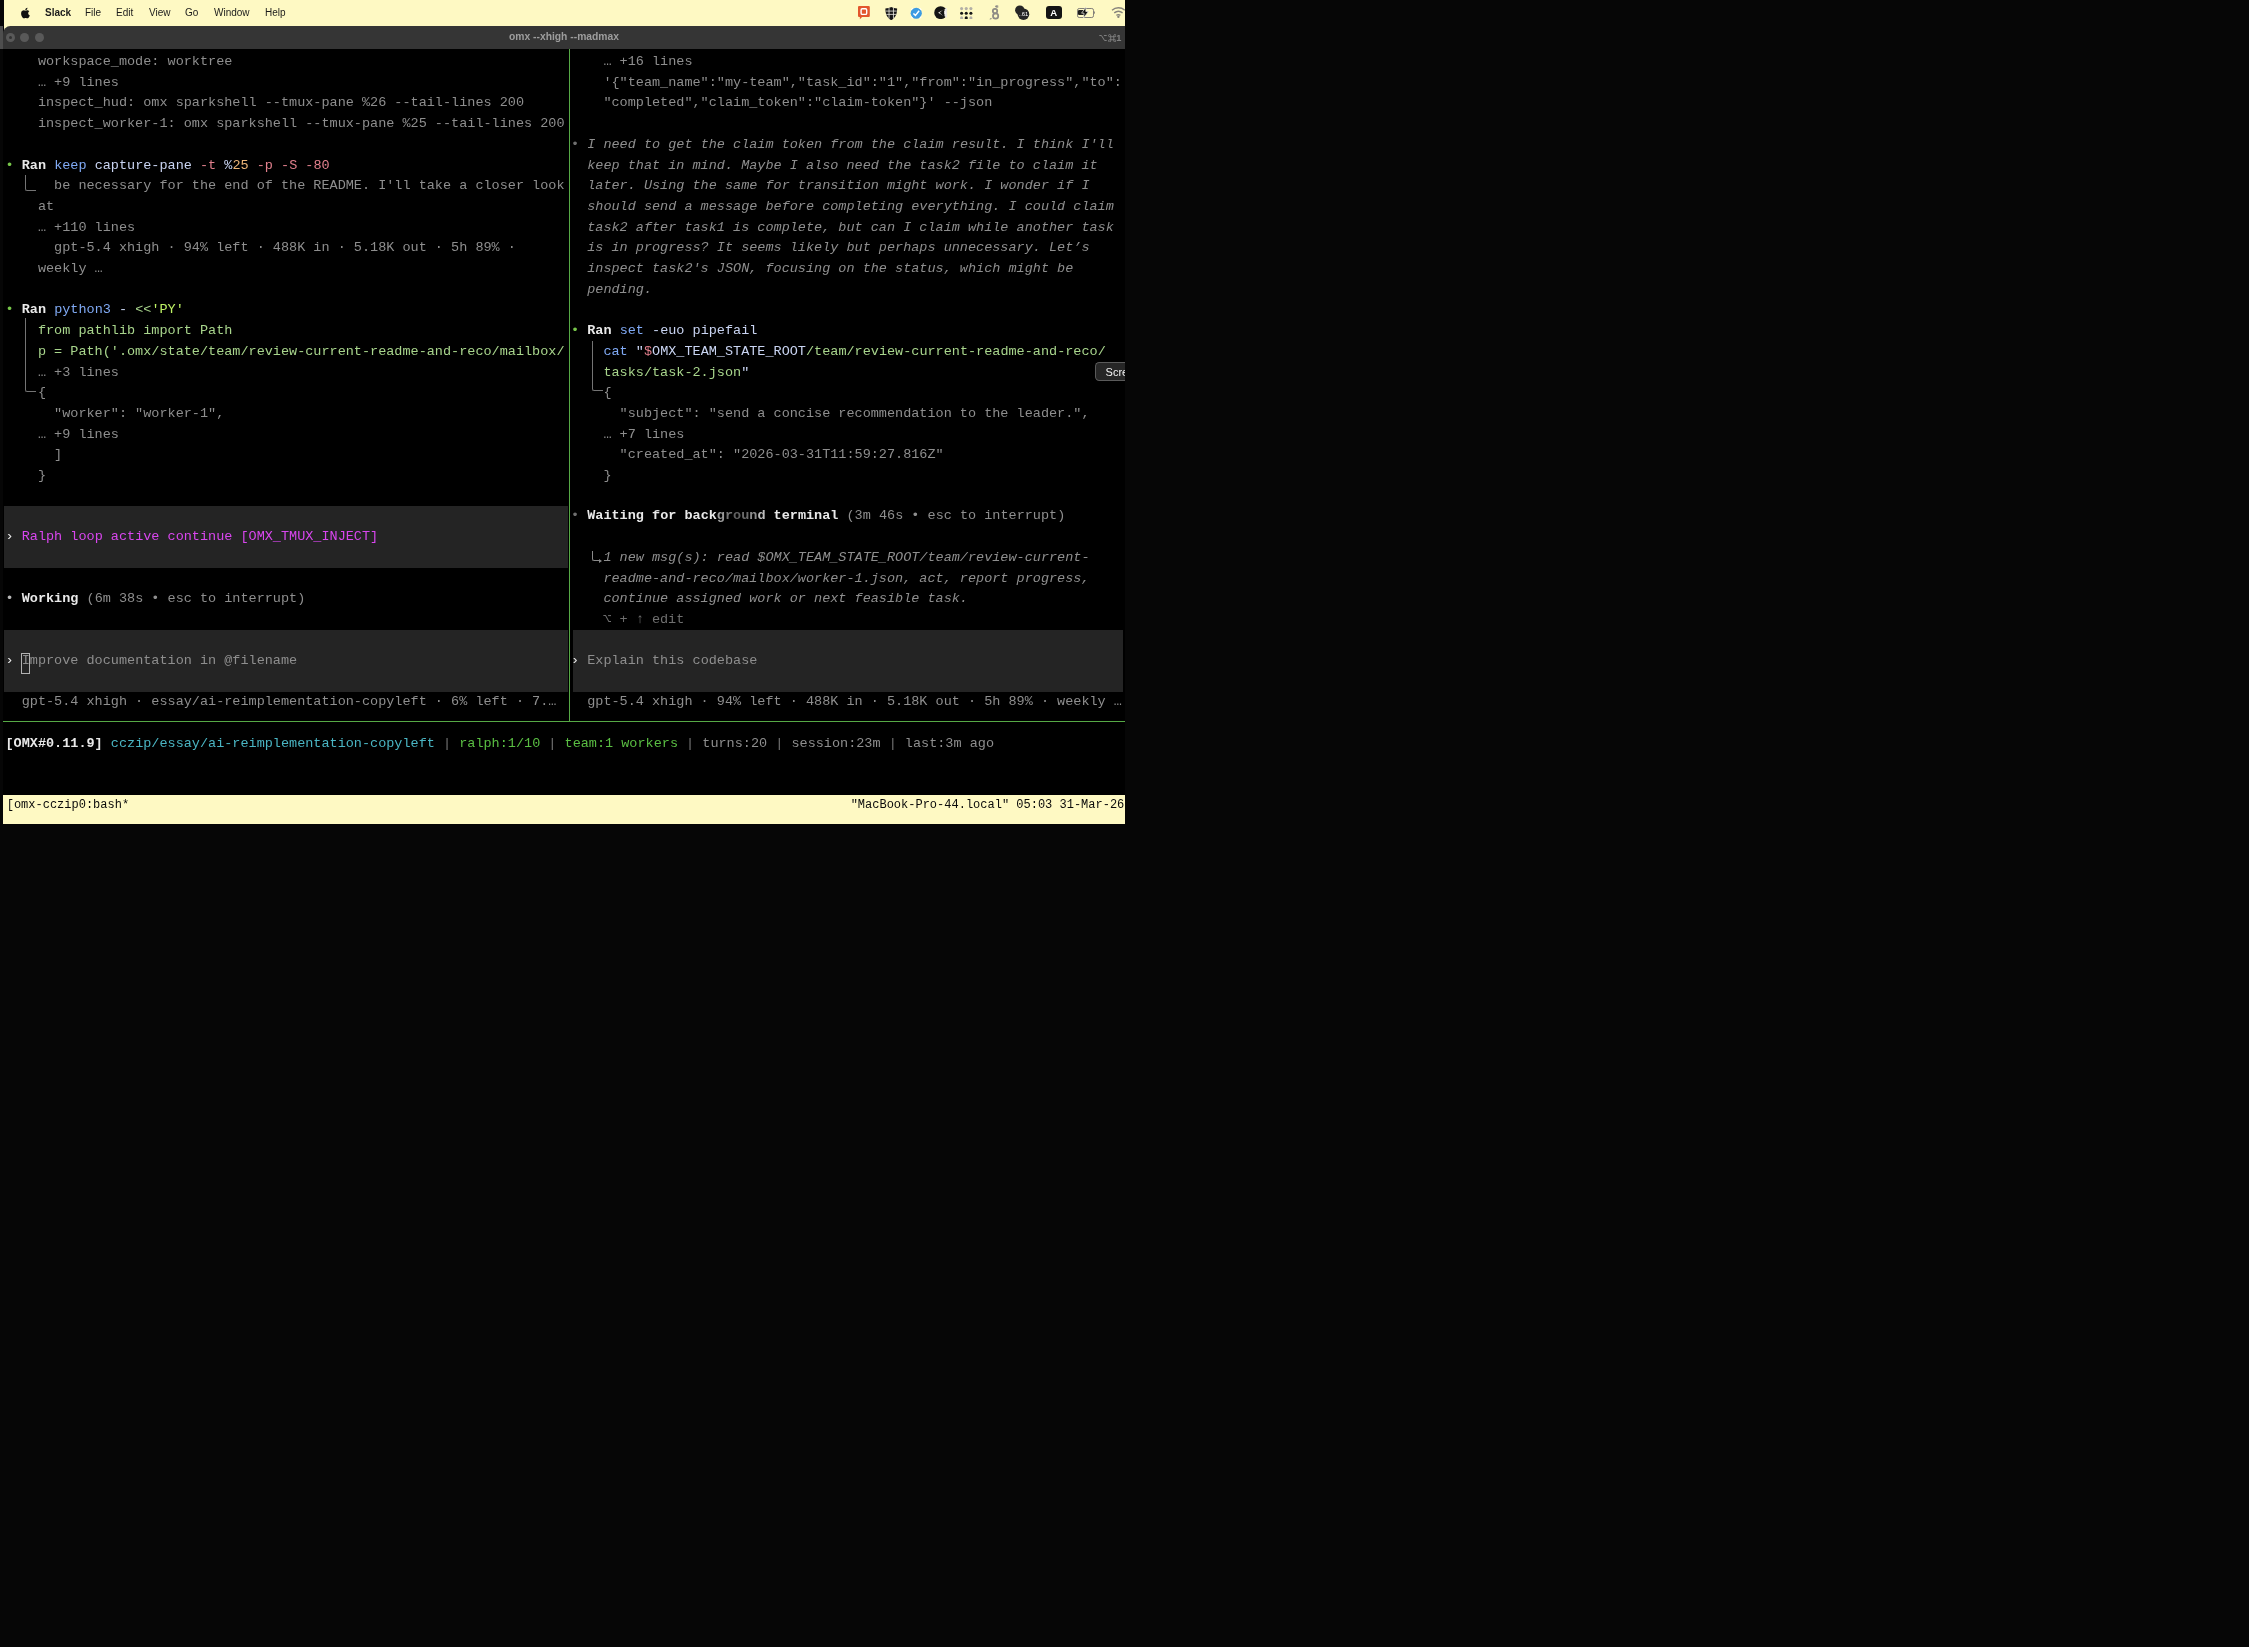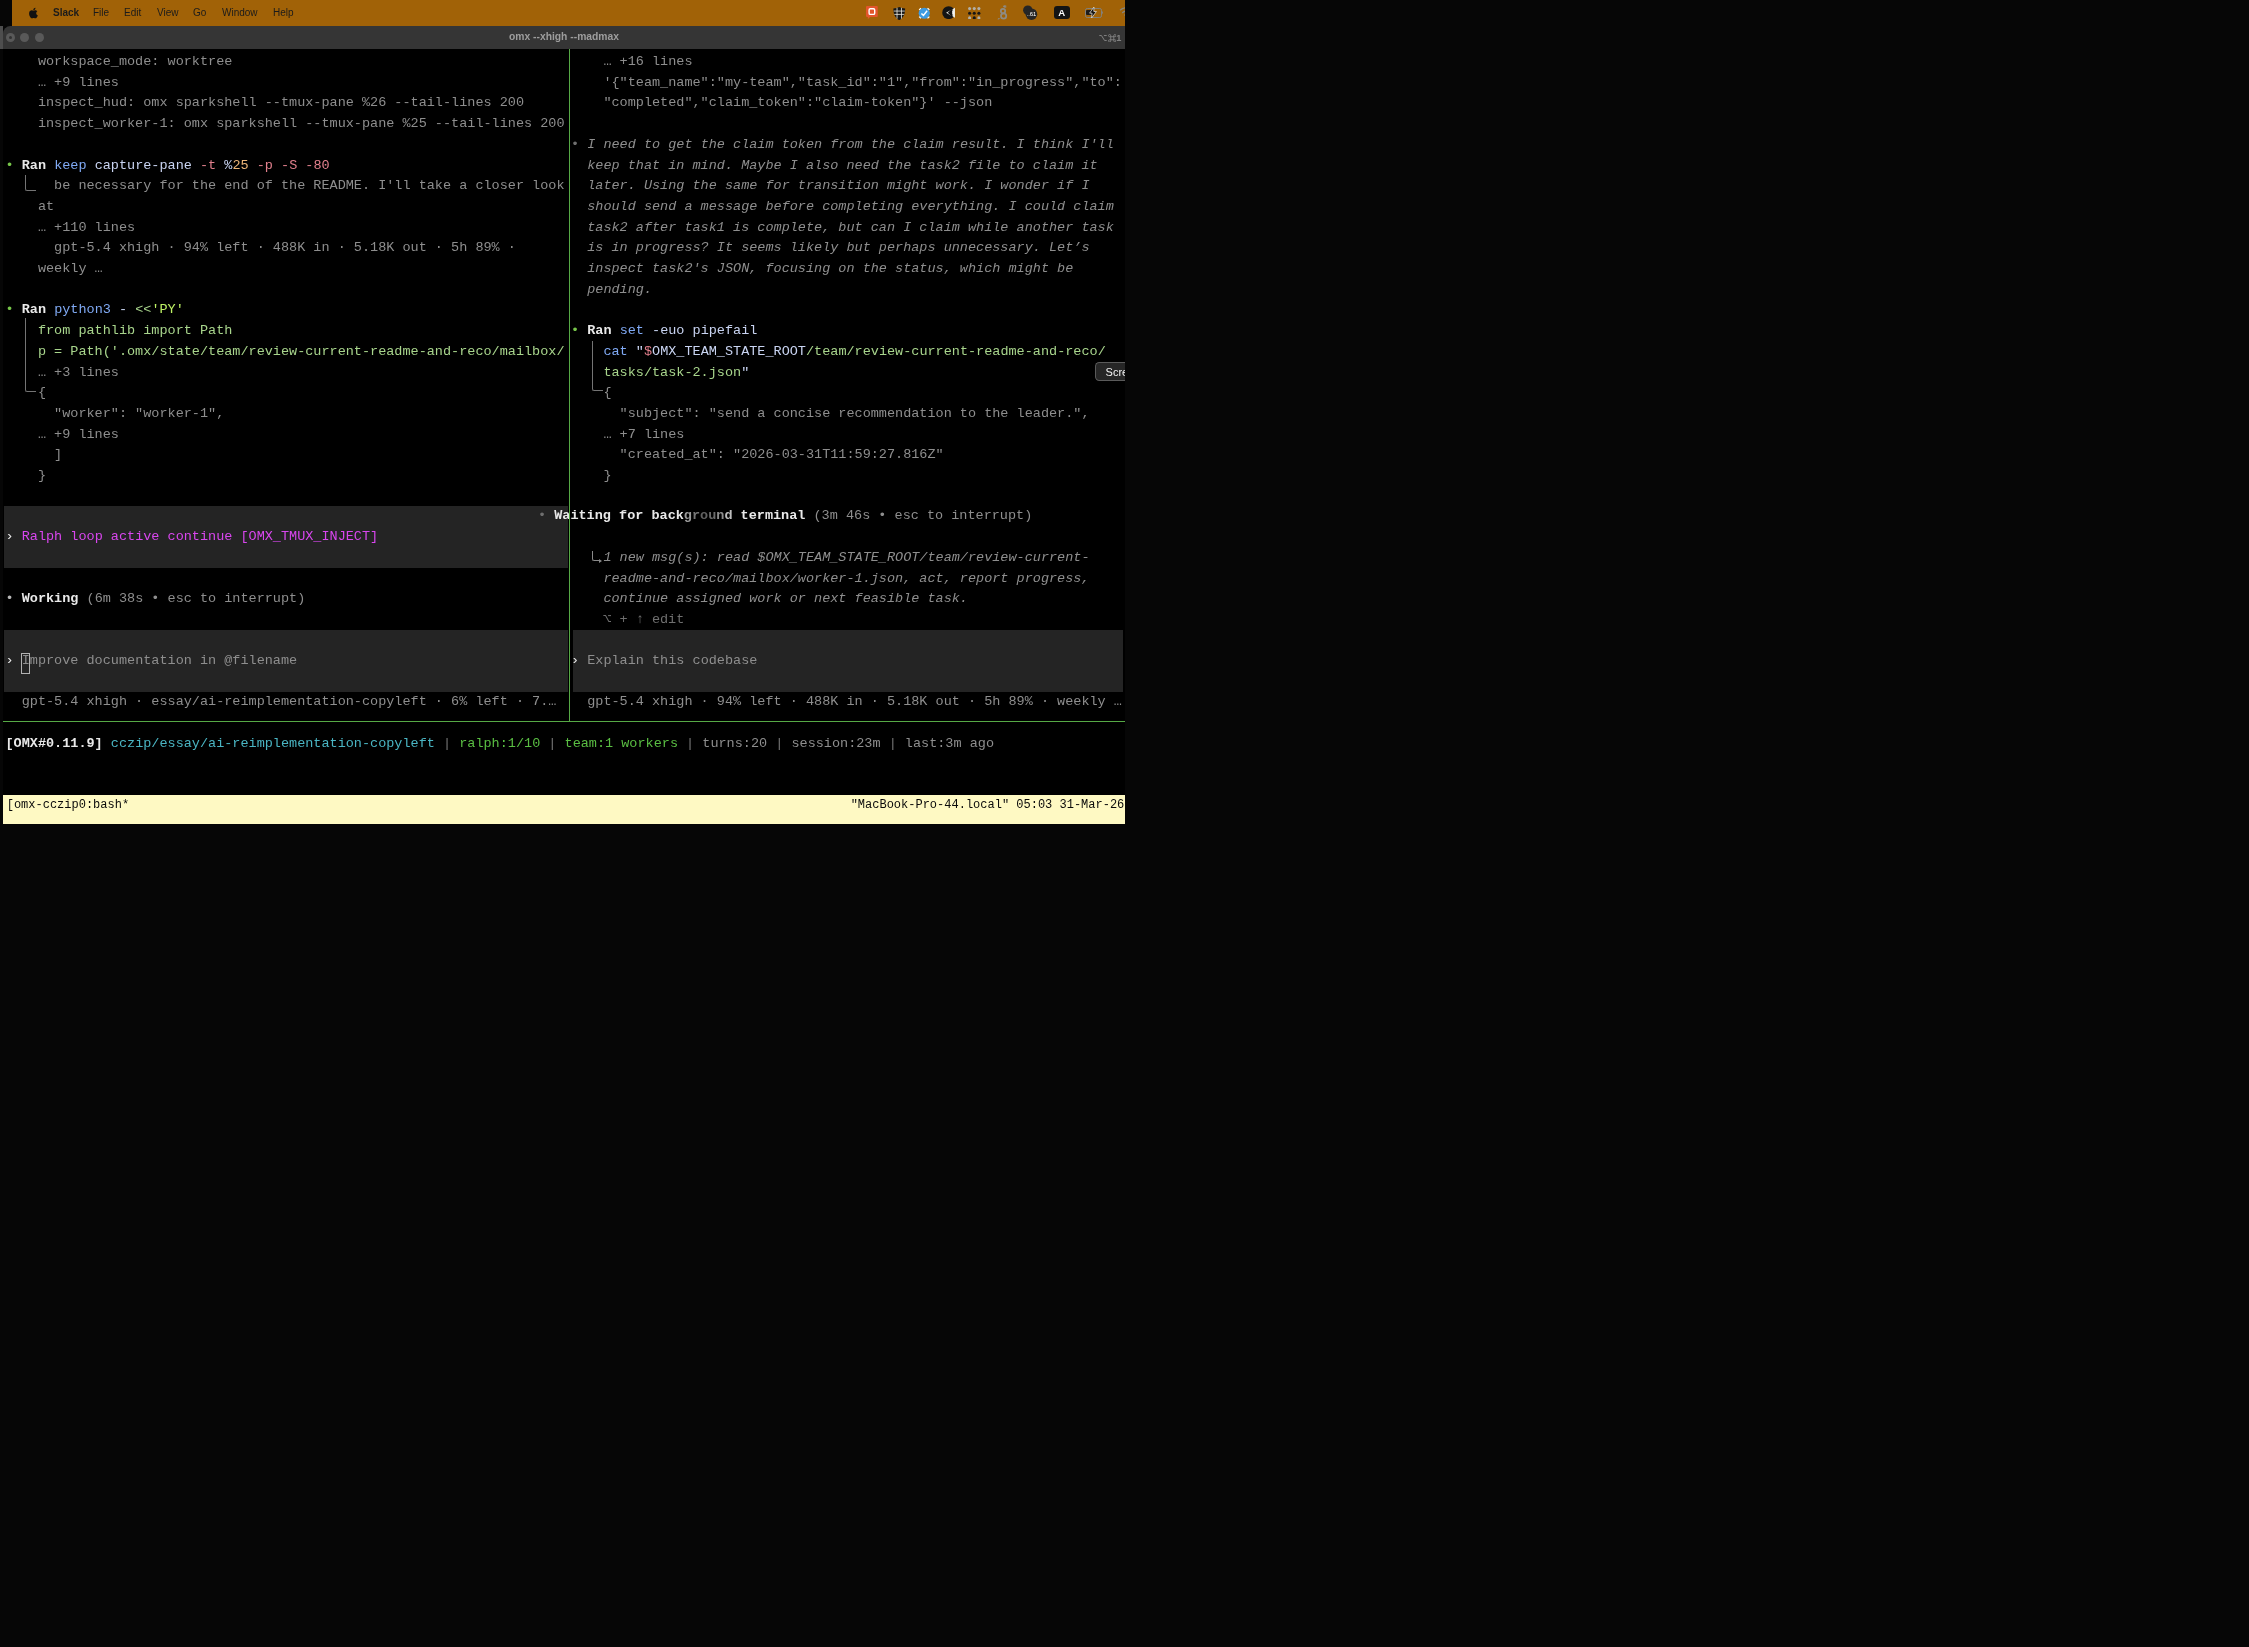--- a/index.html
+++ b/index.html
@@ -1,18 +1,18 @@
 <!DOCTYPE html>
 <html style="font-size:11.8px"><head>
 <meta charset="utf-8">
 <style>
 html,body{margin:0;padding:0;}
 body{width:1125px;height:824px;background:#060606;position:relative;overflow:hidden;
   font-family:"Liberation Mono",monospace;}
-.menubar{position:absolute;left:12px;top:0;width:1125px;height:34px;background:#a16207;
+.menubar{position:absolute;left:4px;top:0;width:1125px;height:34px;background:#fef9c3;
   font-family:"Liberation Sans",sans-serif;color:#1b1b1b;font-size:10px;}
 .mi{position:absolute;top:7.4px;}
 .titlebar{position:absolute;left:3px;top:26px;right:0;height:23px;background:#353535;
   border-radius:7.4px 0 0 0;font-family:"Liberation Sans",sans-serif;}
 .tl{position:absolute;top:7px;width:8.9px;height:8.9px;border-radius:50%;background:#595959;}
 .title{position:absolute;top:4.8px;left:0;right:0;text-align:center;color:#9d9d9d;
   font-weight:bold;font-size:10.3px;}
 .term{position:absolute;left:3px;top:49px;right:0;bottom:0;background:#000;}
 pre{margin:0;position:absolute;font-family:"Liberation Mono",monospace;
   font-size:13.5px;line-height:20.7px;color:#8e8e8e;}
@@ -199,21 +199,21 @@
 
 <span class="gb">•</span> <span class="b">Ran</span> <span class="bl">set</span> <span class="lv">-euo pipefail</span>
     <span class="bl">cat</span> <span class="lv">"</span><span class="rd">$</span><span class="lv">OMX_TEAM_STATE_ROOT</span><span class="cg">/team/review-current-readme-and-reco/</span>
     <span class="cg">tasks/task-2.json</span><span class="lv">"</span>
     {
       "subject": "send a concise recommendation to the leader.",
     … +7 lines
       "created_at": "2026-03-31T11:59:27.816Z"
     }</pre>
 
-<pre style="left:538px;top:506px;"><span class="dg">•</span> <span class="b">Waiting for back<span style="color:#9a9a9a">g</span><span style="color:#757575">r</span><span style="color:#616161">o</span><span style="color:#6b6b6b">u</span><span style="color:#8d8d8d">n</span><span style="color:#bdbdbd">d</span> terminal</span> (3m 46s • esc to interrupt)</pre>
+<pre style="left:571px;top:506px;"><span class="dg">•</span> <span class="b">Waiting for back<span style="color:#9a9a9a">g</span><span style="color:#757575">r</span><span style="color:#616161">o</span><span style="color:#6b6b6b">u</span><span style="color:#8d8d8d">n</span><span style="color:#bdbdbd">d</span> terminal</span> (3m 46s • esc to interrupt)</pre>
 
 <pre style="left:571px;top:548px;">    <span class="it">1 new msg(s): read $OMX_TEAM_STATE_ROOT/team/review-current-</span>
     <span class="it">readme-and-reco/mailbox/worker-1.json, act, report progress,</span>
     <span class="it">continue assigned work or next feasible task.</span>
     <span style="display:inline-block;width:8px;position:relative;"><svg style="position:absolute;left:0;top:-10.3px;" width="8" height="10.3" viewBox="0 0 11 14">
         <path d="M0.5 3.5 H3.5 L8 11.5 H11" stroke="#6f6f6f" stroke-width="1.4" fill="none"></path>
         <path d="M7 3.5 H11" stroke="#6f6f6f" stroke-width="1.4" fill="none"></path>
       </svg></span><span class="dg"> + ↑ edit</span></pre>
 
 <div class="box" style="left:573px;top:630px;width:550px;height:62px;"></div>

